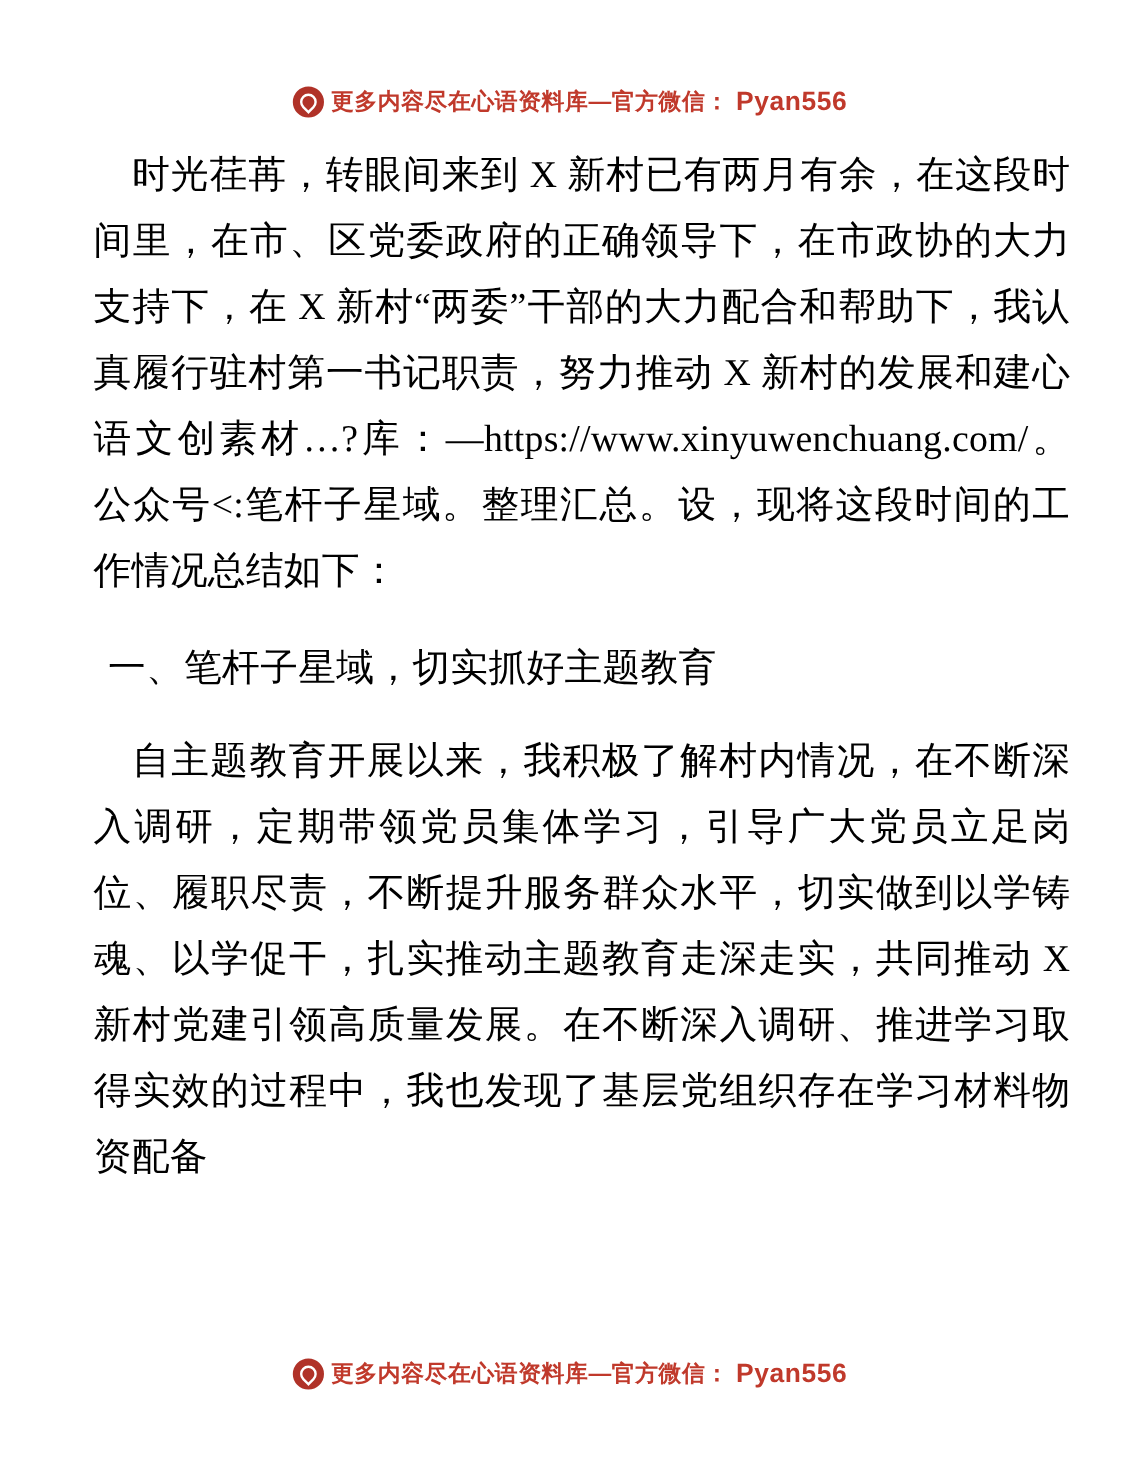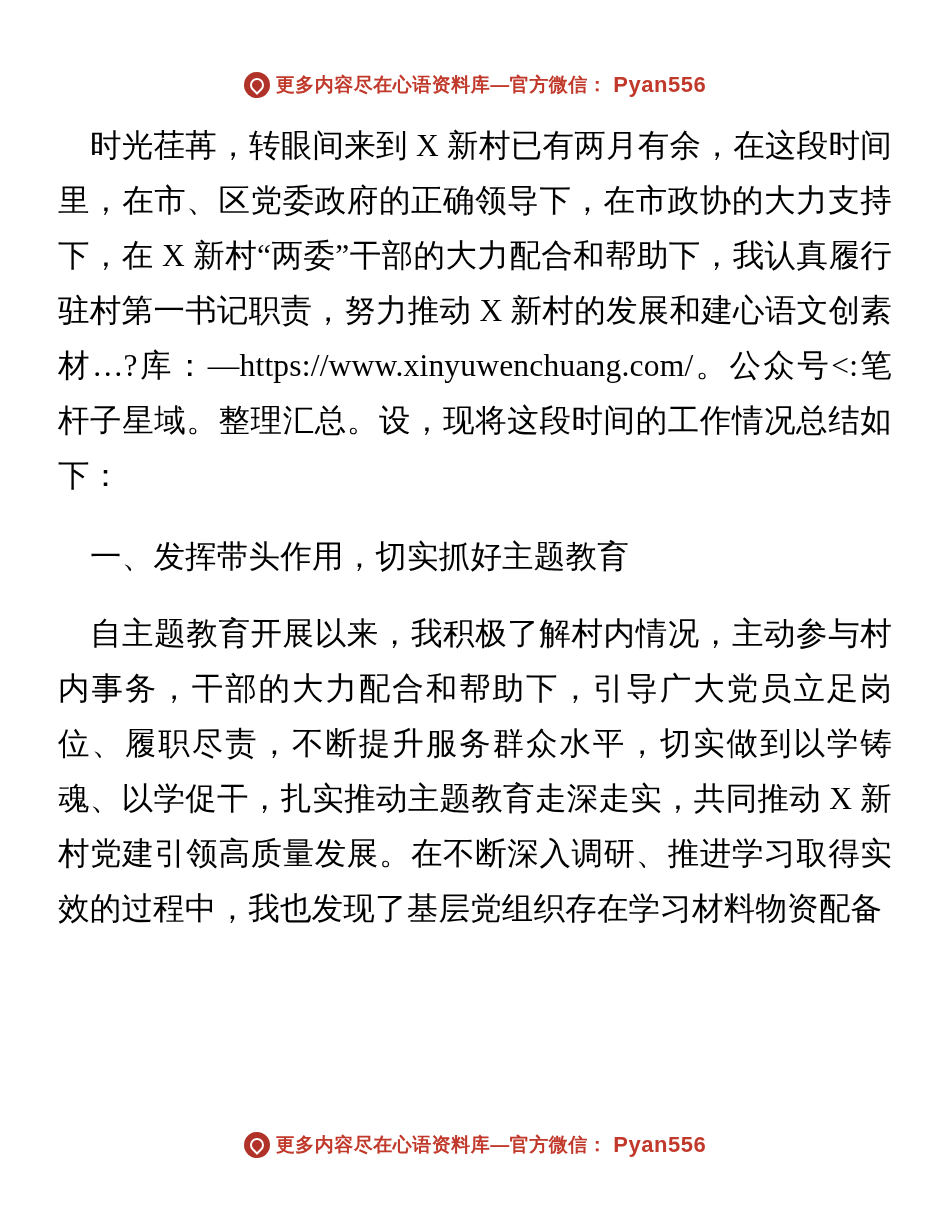--- a/index.html
+++ b/index.html
@@ -85,20 +85,21 @@
   p {
     margin: 0 0 4px 0;
     font-size: 31.5px;
     line-height: 55px;
     text-align: justify;
     text-justify: inter-ideograph;
     letter-spacing: 0.2px;
   }
   p.indent {
     text-indent: 32px;
+    margin-left: 20px;
   }
   .heading {
     margin-top: 26px;
     margin-bottom: 22px;
     text-indent: 32px;
   }
   .para-gap {
     margin-top: 22px;
   }
 </style>
@@ -108,22 +109,22 @@
 <div class="page">
 
   <div class="watermark watermark-top">
     <span class="wm-logo"></span>
     <span class="wm-text-cn">更多内容尽在心语资料库—官方微信：</span>
     <span class="wm-text-wx">Pyan556</span>
   </div>
 
   <div class="content">
     <p class="indent">时光荏苒，转眼间来到 X 新村已有两月有余，在这段时间里，在市、区党委政府的正确领导下，在市政协的大力支持下，在 X 新村“两委”干部的大力配合和帮助下，我认真履行驻村第一书记职责，努力推动 X 新村的发展和建心语文创素材…?库：—https://www.xinyuwenchuang.com/。公众号&lt;:笔杆子星域。整理汇总。设，现将这段时间的工作情况总结如下：</p>
-    <p class="heading">一、发挥带头作用，切实抓好主题教育</p>
-    <p class="indent para-gap">自主题教育开展以来，我积极了解村内情况，主动参与村内事务，干部的大力配合和帮助下，引导广大党员立足岗位、履职尽责，不断提升服务群众水平，切实做到以学铸魂、以学促干，扎实推动主题教育走深走实，共同推动 X 新村党建引领高质量发展。在不断深入调研、推进学习取得实效的过程中，我也发现了基层党组织存在学习材料物资配备</p>
+    <p class="heading">一、笔杆子星域，切实抓好主题教育</p>
+    <p class="indent para-gap">自主题教育开展以来，我积极了解村内情况，在不断深入调研，定期带领党员集体学习，引导广大党员立足岗位、履职尽责，不断提升服务群众水平，切实做到以学铸魂、以学促干，扎实推动主题教育走深走实，共同推动 X 新村党建引领高质量发展。在不断深入调研、推进学习取得实效的过程中，我也发现了基层党组织存在学习材料物资配备</p>
   </div>
 
   <div class="watermark watermark-bottom">
     <span class="wm-logo"></span>
     <span class="wm-text-cn">更多内容尽在心语资料库—官方微信：</span>
     <span class="wm-text-wx">Pyan556</span>
   </div>
 
 </div>
 

